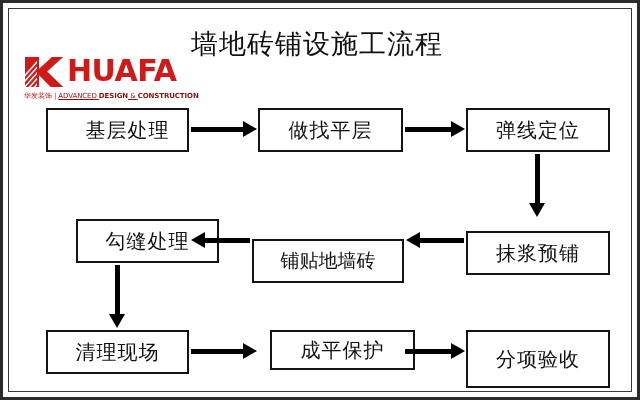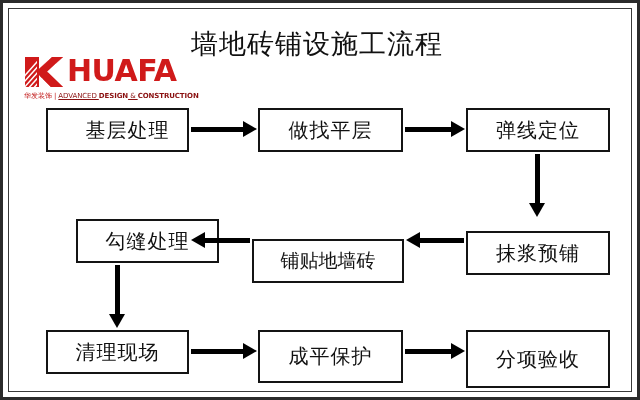--- a/index.html
+++ b/index.html
@@ -193,21 +193,21 @@
 
     <div class="node" style="left:43px;  top:105px; width:143px; height:44px;padding-left:20px;">基层处理</div>
     <div class="node" style="left:255px; top:105px; width:145px; height:44px;">做找平层</div>
     <div class="node" style="left:463px; top:105px; width:144px; height:44px;">弹线定位</div>
 
     <div class="node" style="left:463px; top:228px; width:144px; height:44px;">抹浆预铺</div>
     <div class="node wide" style="left:249px; top:216px; width:152px; height:44px;">铺贴地墙砖</div>
     <div class="node" style="left:43px;  top:216px; width:143px; height:44px;margin-left:30px;">勾缝处理</div>
 
     <div class="node" style="left:43px;  top:327px; width:143px; height:44px;">清理现场</div>
-    <div class="node" style="left:255px; top:327px; width:145px; height:53px;">成平保护</div>
+    <div class="node" style="left:267px; top:327px; width:145px; height:40px;">成平保护</div>
     <div class="node" style="left:463px; top:327px; width:144px; height:58px;">分项验收</div>
 
     <div class="conn conn-h" style="left:188px; top:124px; width:52px;"></div>
     <div class="arrowhead arrow-right" style="left:240px; top:118px;"></div>
 
     <div class="conn conn-h" style="left:402px; top:124px; width:46px;"></div>
     <div class="arrowhead arrow-right" style="left:448px; top:118px;"></div>
 
     <div class="conn conn-v" style="left:532px; top:151px; height:51px;"></div>
     <div class="arrowhead arrow-down" style="left:526px; top:200px;"></div>

